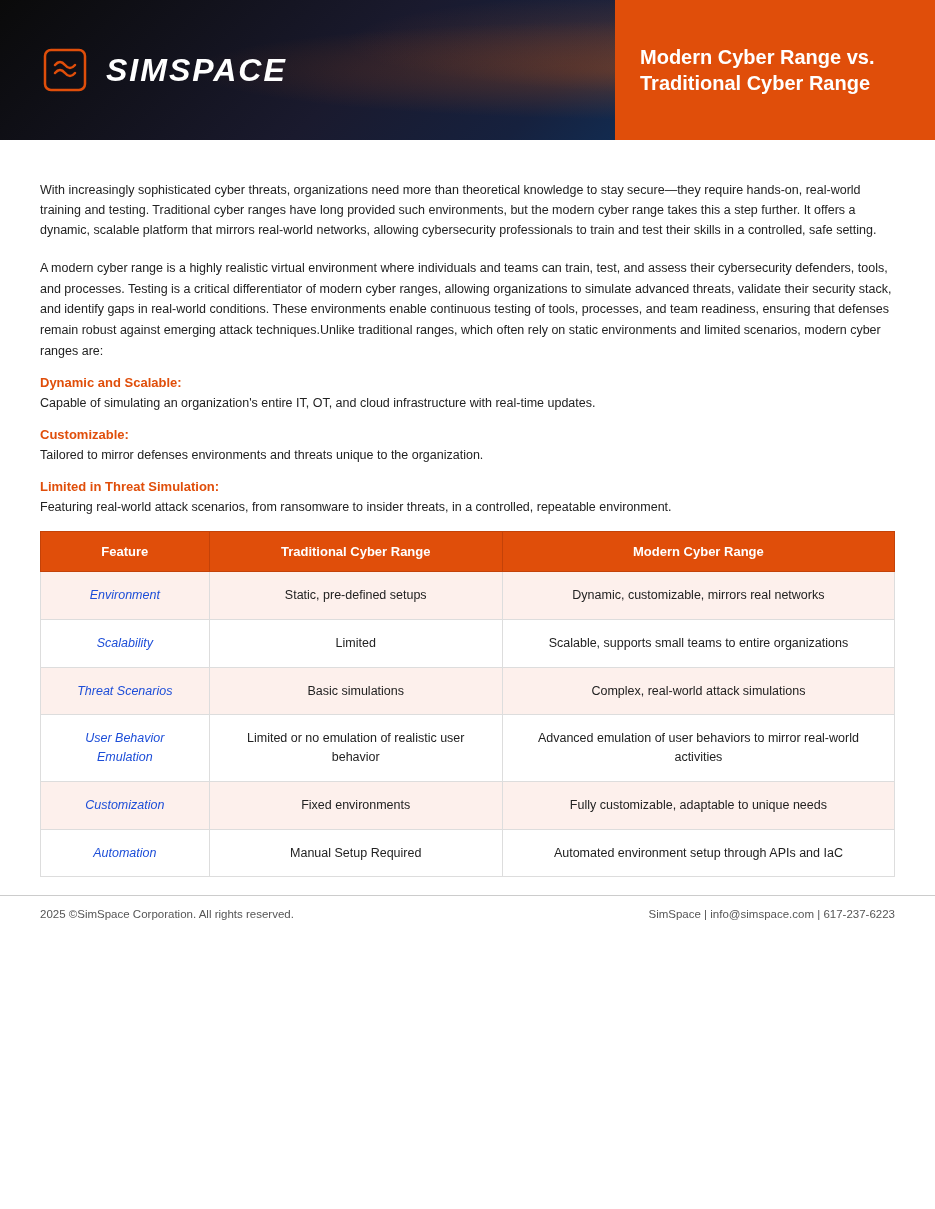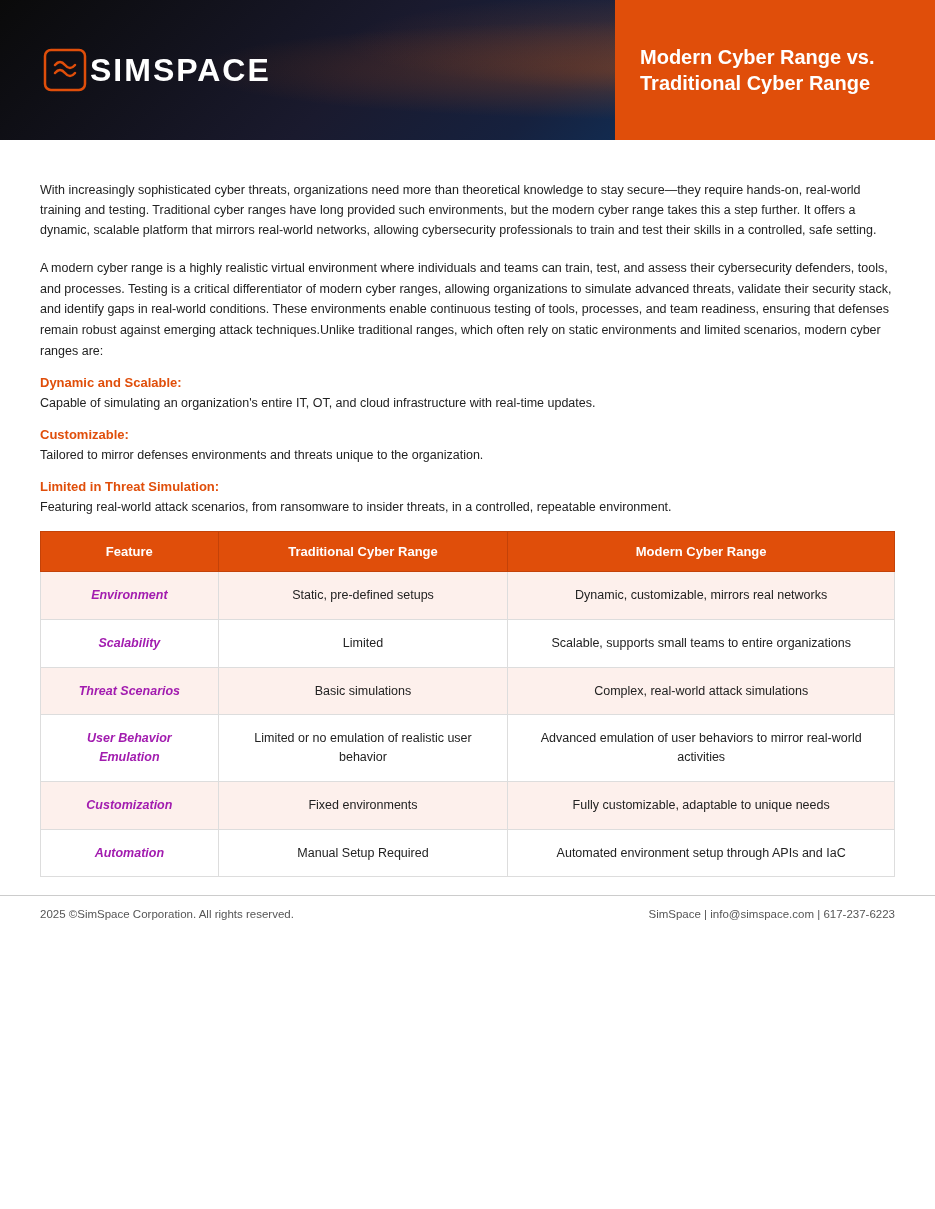--- a/index.html
+++ b/index.html
@@ -30,21 +30,22 @@
         radial-gradient(ellipse at 70% 50%, rgba(180, 80, 20, 0.4) 0%, transparent 50%),
         radial-gradient(ellipse at 85% 30%, rgba(220, 100, 30, 0.3) 0%, transparent 40%);
     }
     .header-logo {
       position: absolute;
       top: 50%;
       left: 40px;
       transform: translateY(-50%);
       display: flex;
       align-items: center;
-      gap: 0;
+      gap: 16px;
+      font-style: italic;
     }
     .logo-icon {
       width: 50px;
       height: 50px;
     }
     .logo-text {
       color: #fff;
       font-size: 32px;
       font-weight: 700;
       letter-spacing: 2px;
@@ -136,23 +137,23 @@
       padding: 14px 16px;
       text-align: center;
       font-size: 12.5px;
       color: #222;
       border: 1px solid #ddd;
       vertical-align: middle;
       line-height: 1.5;
     }
     .comparison-table tbody td.feature-col {
       font-style: italic;
-      font-weight: 700;
+      font-weight: 400;
       background: #fdf0ec;
-      color: #a21caf;
+      color: #1d4ed8;
     }
     .comparison-table tbody tr:nth-child(even) td.feature-col {
       background: #fff;
     }
 
     
     .footer {
       border-top: 1px solid #ccc;
       padding: 12px 40px;
       display: flex;

